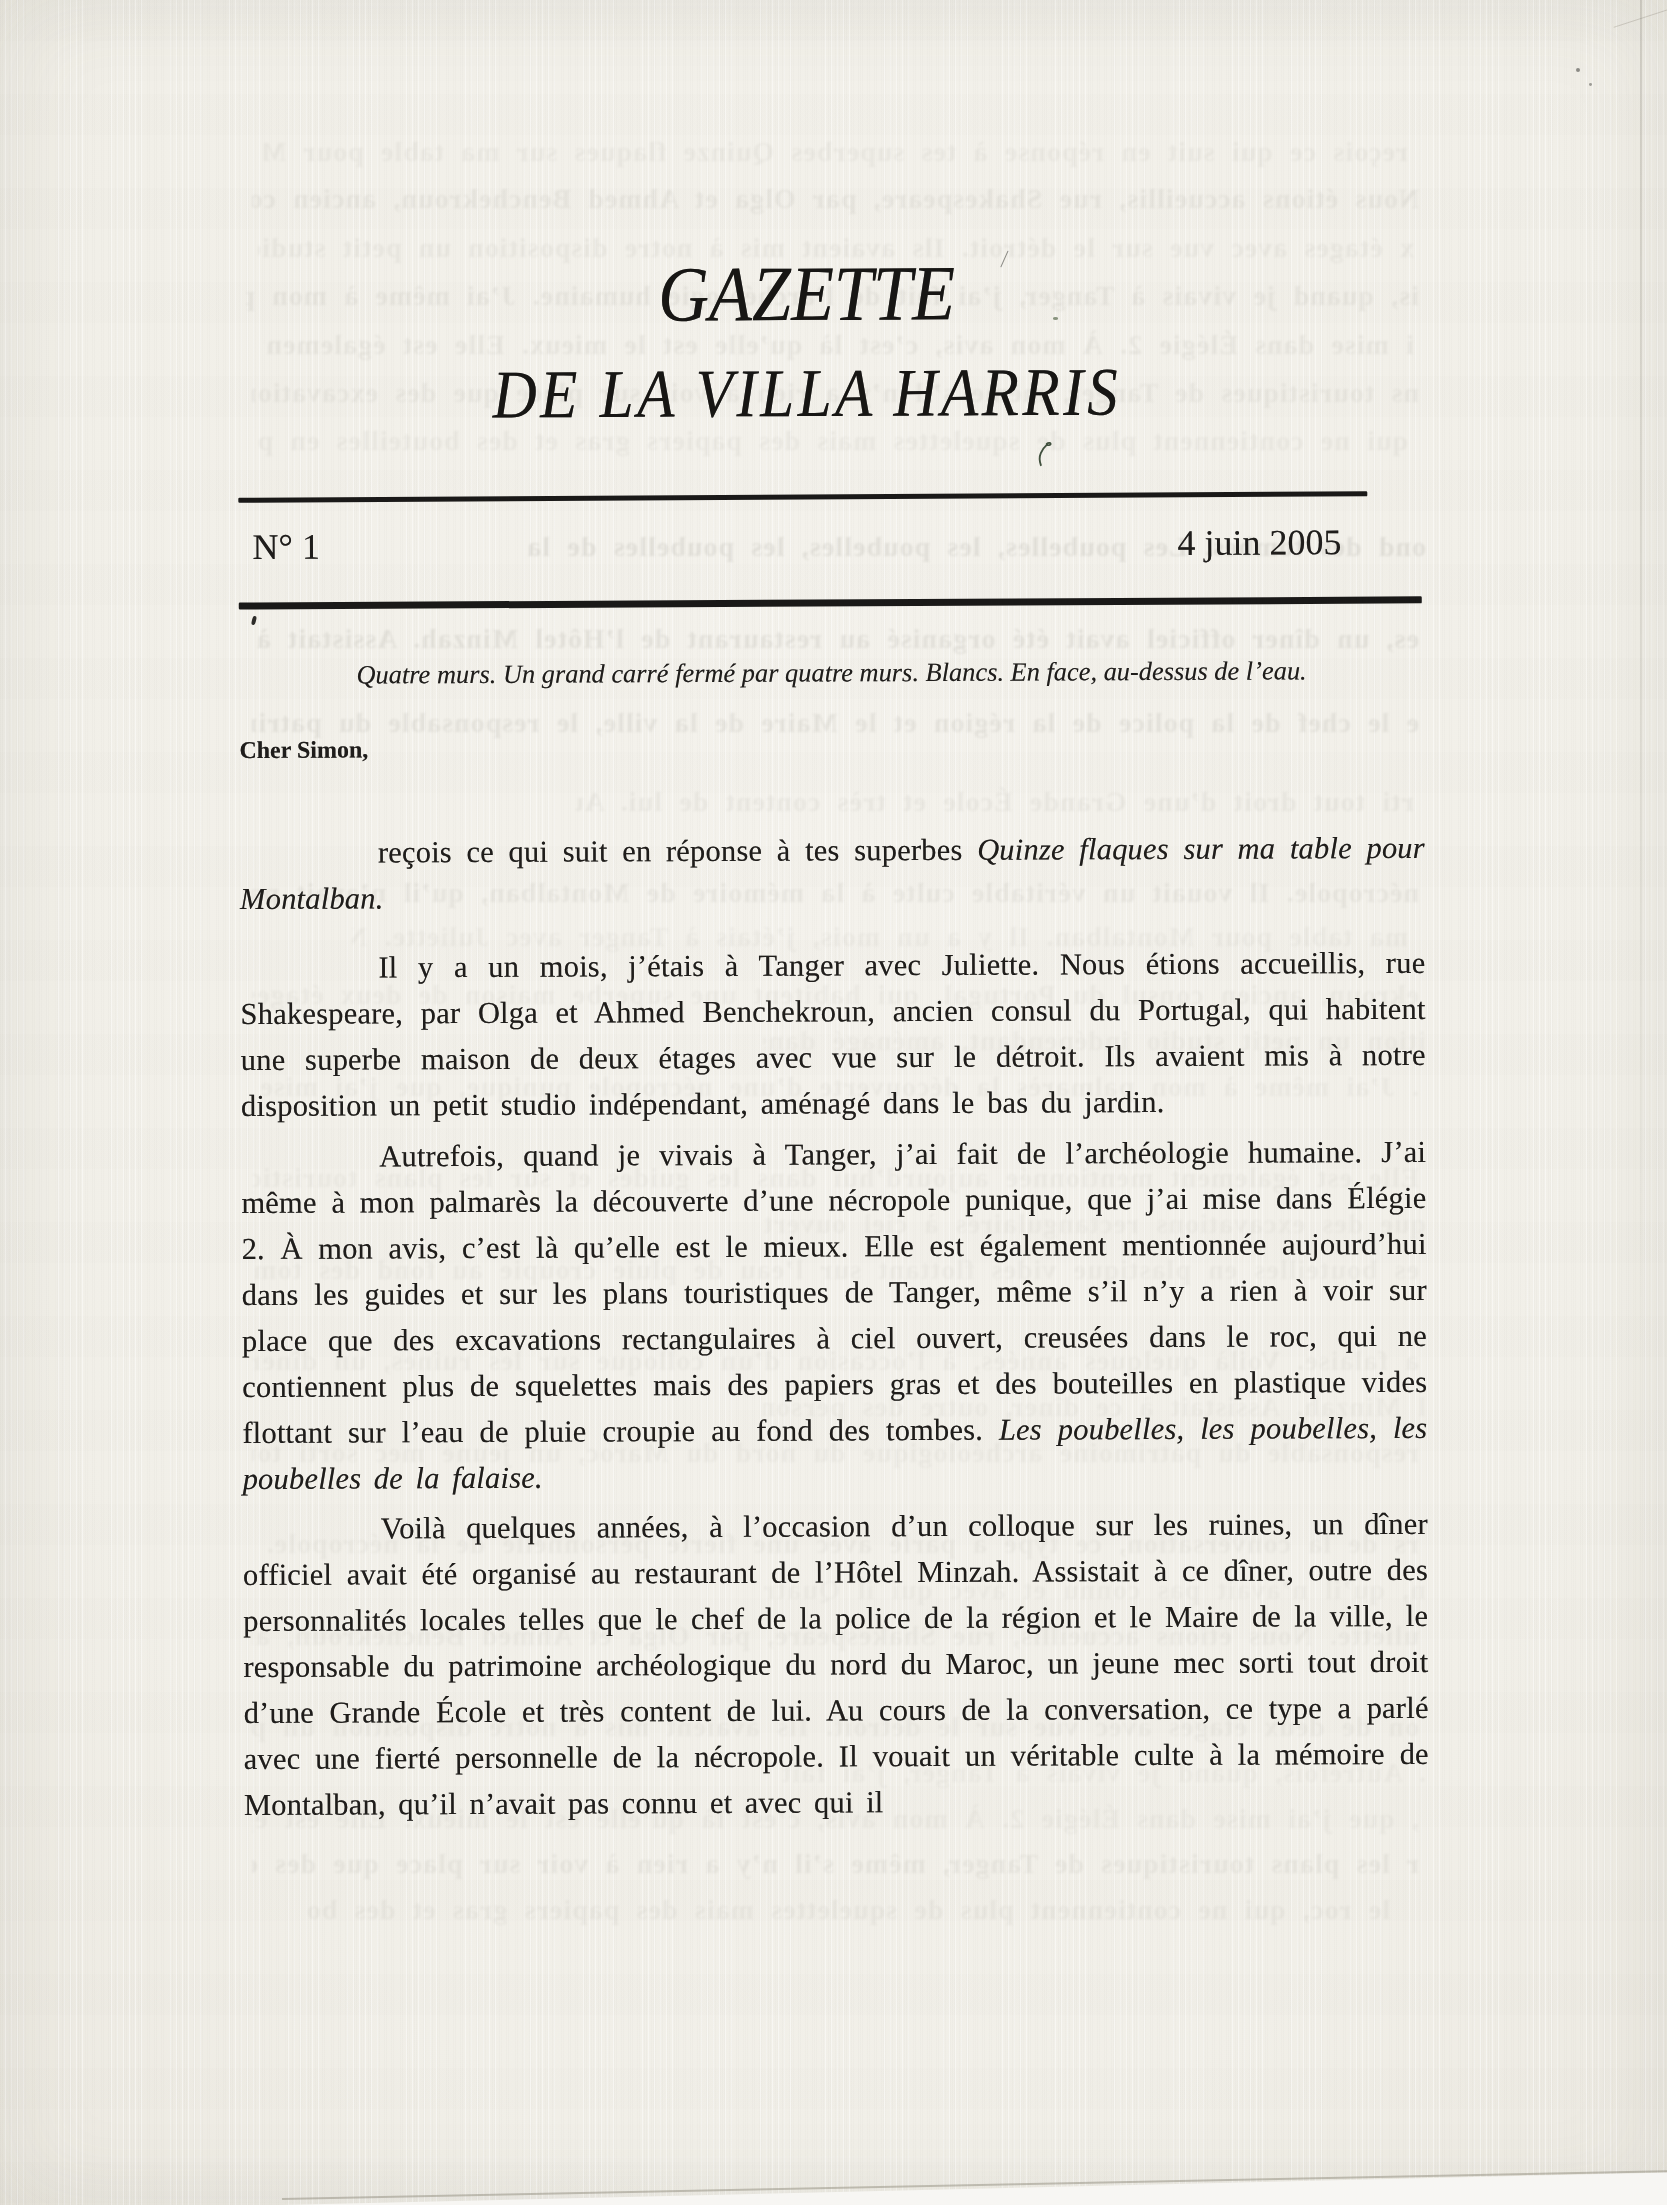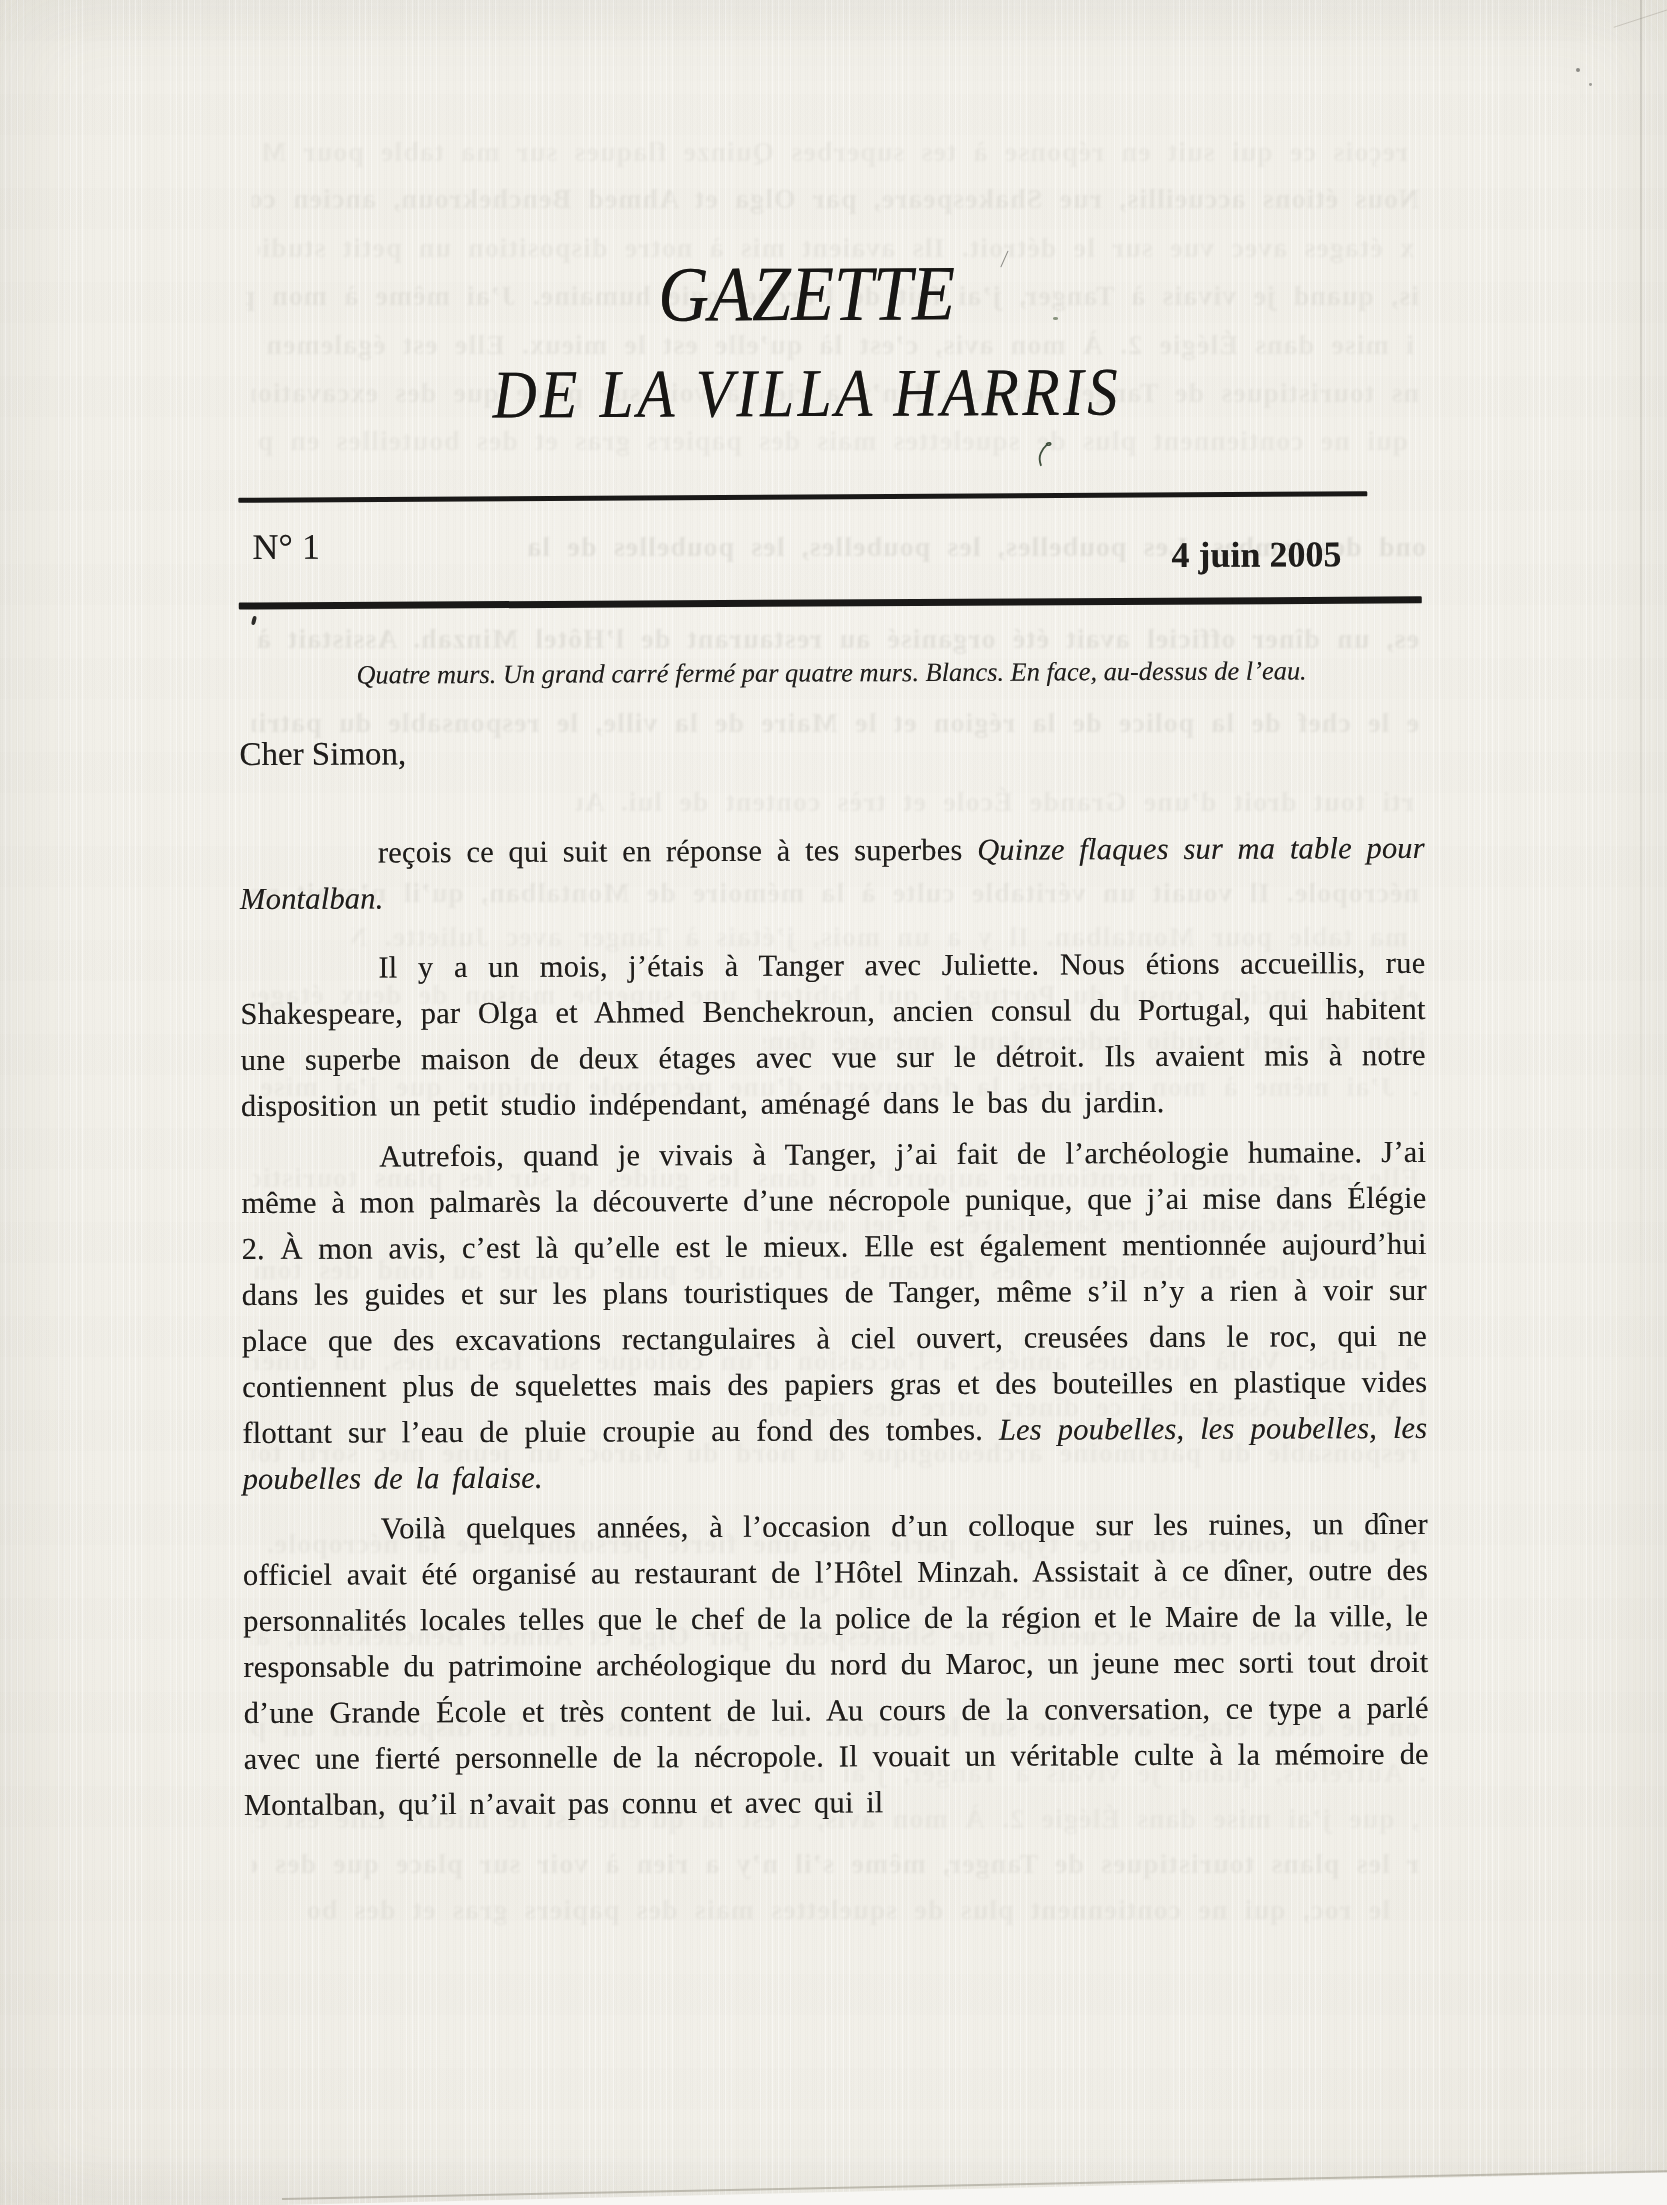--- a/index.html
+++ b/index.html
@@ -52,32 +52,33 @@
     border-radius:1.2px;
   }
   #rule-top    { top:497px;  width:1129px; height:5.3px;  transform:rotate(-0.08deg); }
   #rule-bottom { top:602px; width:1183px; height:6.5px; transform:rotate(-0.05deg); }
   #issue-row {
     position:absolute; top:529px; left:241px; width:1185px;
     font-size:36px; line-height:1;
   }
   #issue-number { position:absolute; left:14px; top:0;
     text-shadow:0 0 0.6px rgba(20,20,20,.5); }
-  #issue-date { position:absolute; right:82px; top:12px;
-    text-shadow:0 0 0.6px rgba(20,20,20,.5);font-weight:bold; }
+  #issue-date { position:absolute; right:82px; top:0;
+    text-shadow:0 0 0.6px rgba(20,20,20,.5); }
   #epigraph {
     position:absolute; top:662px; left:241px; width:1185px;
     text-align:center; font-style:italic; font-size:26.4px; line-height:1;
     text-shadow:0 0 0.6px rgba(20,20,20,.45);
     white-space:nowrap;
   }
   #salutation {
     position:absolute; top:738px; left:241px;
-    font-size:33px; line-height:1;
+    font-size:24px; line-height:1;
     text-shadow:0 0 0.6px rgba(20,20,20,.5);
+    font-weight:bold;
   }
   #paragraphs {
     position:absolute; top:830px; left:241px; width:1185px;
     font-size:30.5px; line-height:46px;
     word-spacing:4.7px; letter-spacing:0.2px;
     text-shadow:0 0 0.6px rgba(25,23,20,.55);
   }
   .body-para { margin:0; text-indent:138px; text-align:justify; }
   .body-para + .body-para { margin-top:4.7px; }
   .body-para:nth-of-type(2) { margin-top:23px; }

